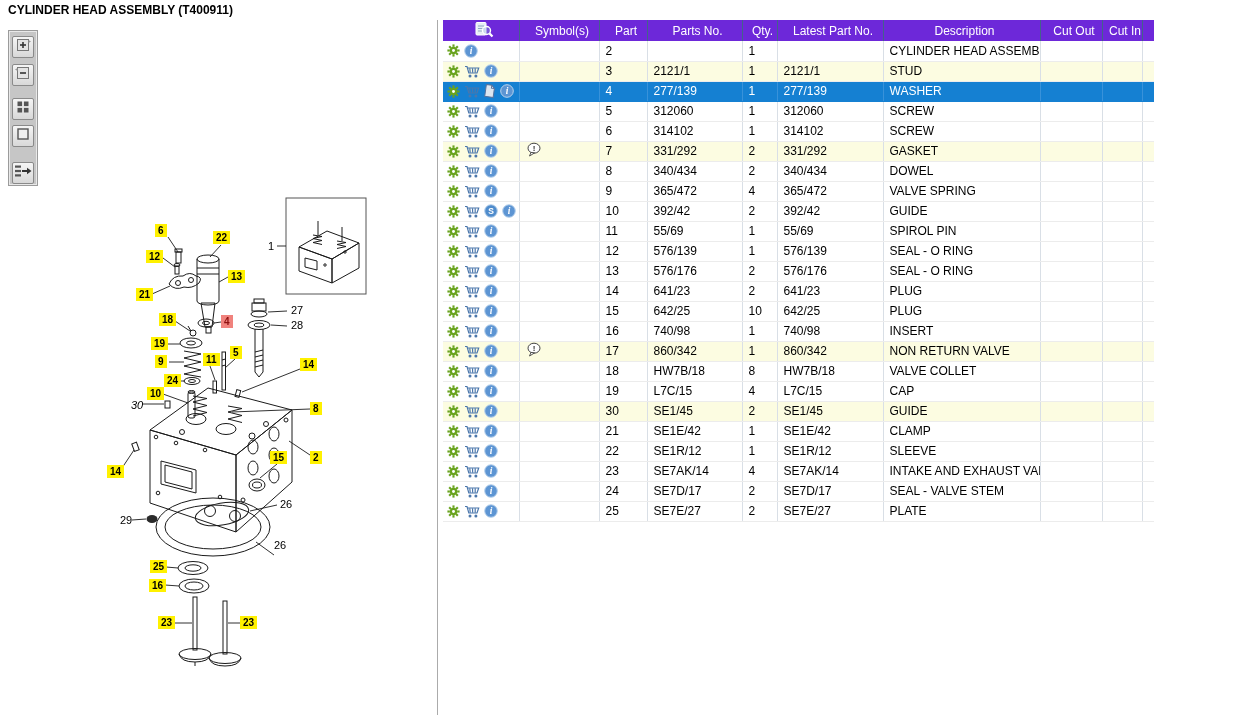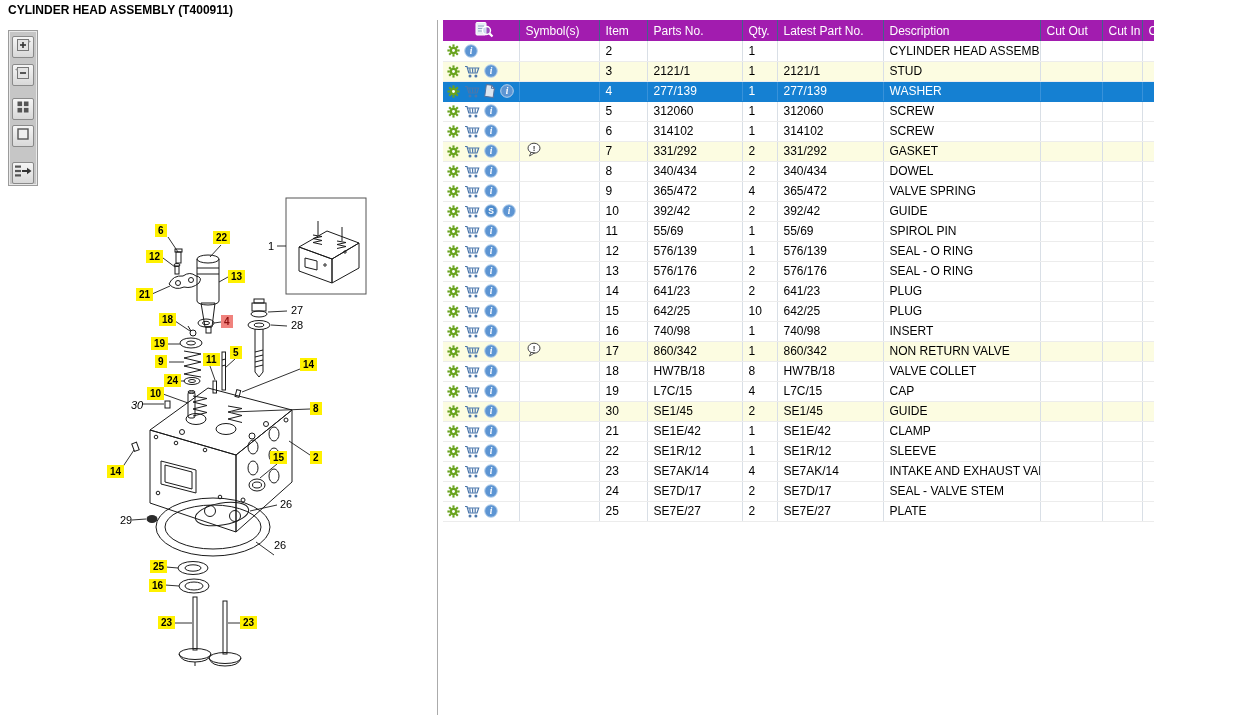--- a/index.html
+++ b/index.html
@@ -23,21 +23,21 @@
 
   
   .toolbar { position:absolute; left:8px; top:30px; width:30px; height:156px;
     background:#c6c6c6; border:1px solid #9b9b9b; box-shadow:inset 0 0 0 1px #e9e9e9; }
   .tb-btn { position:absolute; left:3px; width:22px; height:22px; background:linear-gradient(#f5f5f5,#d8d8d8);
     border:1px solid #8a8a8a; border-radius:2px; display:flex; align-items:center; justify-content:center; cursor:pointer; }
 
   
   .table-panel { position:absolute; left:443px; top:20px; width:815px; }
   table { border-collapse:collapse; table-layout:fixed; width:815px; font-size:12px; }
-  th { background:#a21caf; color:#fff; font-weight:normal; text-align:left; height:21px;
+  th { background:#6d28d9; color:#fff; font-weight:normal; text-align:center; height:21px;
     padding:0 0 0 6px; border-right:1px solid #44618b; overflow:hidden; white-space:nowrap; }
   th:last-child { border-right:none; }
   td { height:20px; padding:0 4px 0 6px; border-right:1px solid #d9dfe6; border-bottom:1px solid #ececec;
     overflow:hidden; white-space:nowrap; color:#000; }
   td:last-child { border-right:none; }
   tr.cream td { background:#fcfce1; }
   tr.normal td { background:#fff; }
   tr.selected td { background:#1580d2; color:#fff; border-right:1px solid #3892da; border-bottom:1px solid #1580d2; }
   td.icons-cell { padding-left:4px; }
   .icon-row { display:flex; align-items:center; gap:4px; height:100%; }
@@ -304,21 +304,21 @@
                     <rect x="3" y="1.5" width="10" height="12.5" rx="1" fill="#e7edf5" stroke="#fff"></rect>
                     <line x1="5" y1="5" x2="11" y2="5" stroke="#8fa7c4"></line>
                     <line x1="5" y1="7.5" x2="11" y2="7.5" stroke="#8fa7c4"></line>
                     <line x1="5" y1="10" x2="9" y2="10" stroke="#8fa7c4"></line>
                     <circle cx="13.5" cy="9.5" r="4" fill="rgba(150,180,220,0.35)" stroke="#fff" stroke-width="1.4"></circle>
                     <line x1="16.4" y1="12.4" x2="19.5" y2="15.5" stroke="#fff" stroke-width="2.2"></line>
                   </svg></span>
               </div>
             </th>
             <th>Symbol(s)</th>
-            <th>Item</th>
+            <th>Part</th>
             <th>Parts No.</th>
             <th>Qty.</th>
             <th>Latest Part No.</th>
             <th>Description</th>
             <th>Cut Out</th>
             <th>Cut In</th>
             <th>Comment</th>
           </tr>
         </thead>
       <tbody id="table-body">

